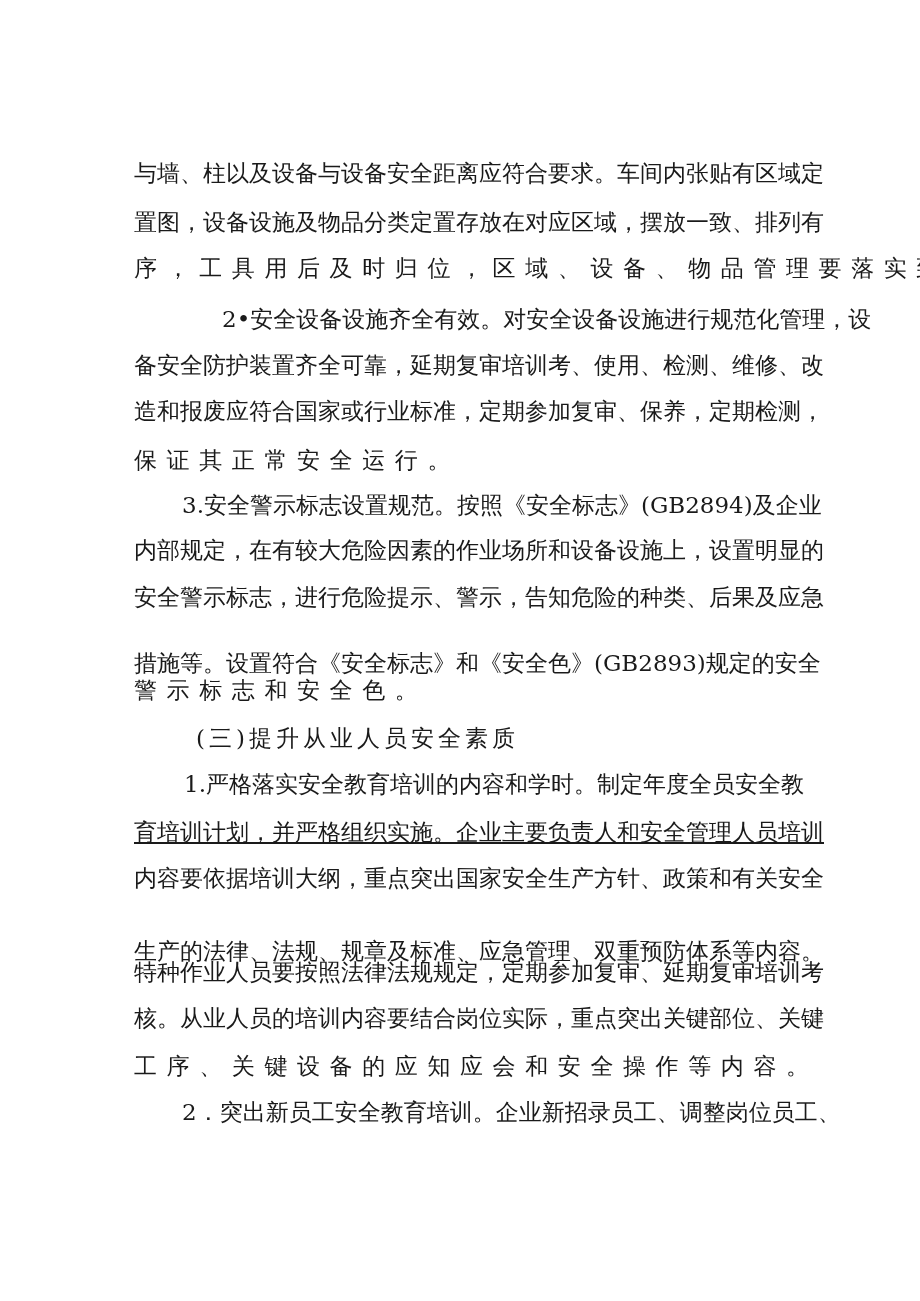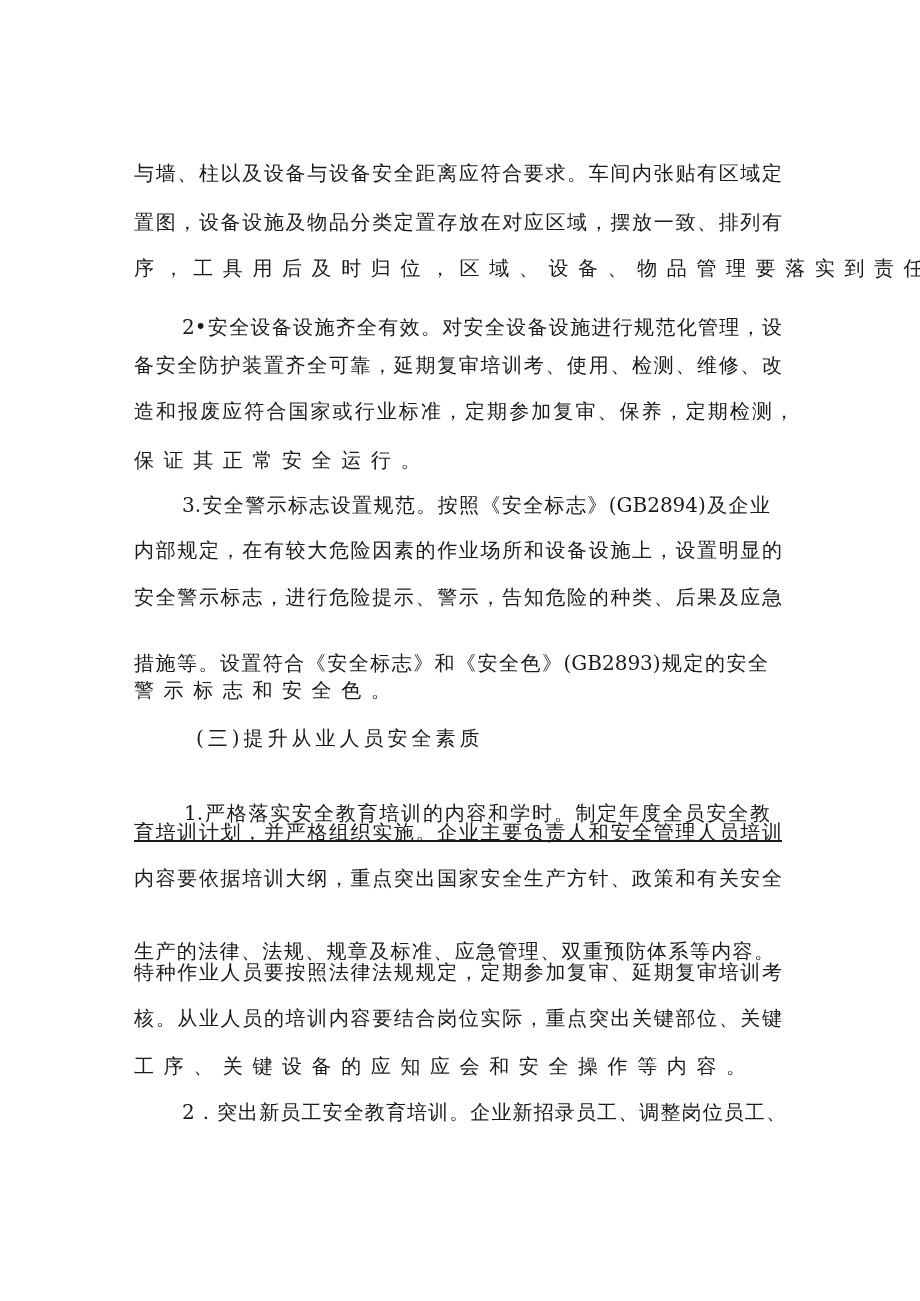--- a/index.html
+++ b/index.html
@@ -21,21 +21,21 @@
       top: 0;
       width: 920px;
       height: 1301px;
       background: #ffffff;
     }
     .line {
       position: absolute;
       left: 134px;
       width: 648px;
       height: 30px;
-      font-size: 20px;
+      font-size: 23px;
       line-height: 30px;
       white-space: nowrap;
       text-align: justify;
       text-align-last: justify;
       font-weight: normal;
     }
     .line.last {
       text-align-last: left;
       letter-spacing: 9.6px;
     }
@@ -58,38 +58,38 @@
 
 <div class="page">
 
   <div>
     <div class="line" style="top:158px;">与墙、柱以及设备与设备安全距离应符合要求。车间内张贴有区域定</div>
     <div class="line" style="top:207px;">置图，设备设施及物品分类定置存放在对应区域，摆放一致、排列有</div>
     <div class="line last" style="top:253px;">序，工具用后及时归位，区域、设备、物品管理要落实到责任人。</div>
   </div>
 
   <div>
-    <div class="line first" style="top:312px;">2•安全设备设施齐全有效。对安全设备设施进行规范化管理，设</div>
+    <div class="line first" style="top:304px;margin-left:40px;">2•安全设备设施齐全有效。对安全设备设施进行规范化管理，设</div>
     <div class="line" style="top:350px;">备安全防护装置齐全可靠，延期复审培训考、使用、检测、维修、改</div>
     <div class="line wide" style="top:396px;">造和报废应符合国家或行业标准，定期参加复审、保养，定期检测，</div>
     <div class="line last" style="top:445px;">保证其正常安全运行。</div>
   </div>
 
   <div>
     <div class="line first" style="top:490px; width:588px;">3.安全警示标志设置规范。按照《安全标志》(GB2894)及企业</div>
     <div class="line" style="top:535px;">内部规定，在有较大危险因素的作业场所和设备设施上，设置明显的</div>
     <div class="line" style="top:582px;">安全警示标志，进行危险提示、警示，告知危险的种类、后果及应急</div>
     <div class="line" style="top:628px; width:634px;margin-top:20px;">措施等。设置符合《安全标志》和《安全色》(GB2893)规定的安全</div>
     <div class="line last" style="top:675px;">警示标志和安全色。</div>
   </div>
 
   <div class="line heading" style="top:723px;">(三)提升从业人员安全素质</div>
 
   <div>
-    <div class="line first" style="top:769px; left:184px; width:586px;margin-top:29px;">1.严格落实安全教育培训的内容和学时。制定年度全员安全教</div>
+    <div class="line first" style="top:769px; left:184px; width:586px;">1.严格落实安全教育培训的内容和学时。制定年度全员安全教</div>
     <div class="line" style="top:817px;text-decoration:underline;">育培训计划，并严格组织实施。企业主要负责人和安全管理人员培训</div>
     <div class="line" style="top:863px;">内容要依据培训大纲，重点突出国家安全生产方针、政策和有关安全</div>
     <div class="line" style="top:936px; width:640px;">生产的法律、法规、规章及标准、应急管理、双重预防体系等内容。</div>
     <div class="line" style="top:957px;">特种作业人员要按照法律法规规定，定期参加复审、延期复审培训考</div>
     <div class="line" style="top:1003px;">核。从业人员的培训内容要结合岗位实际，重点突出关键部位、关键</div>
     <div class="line last" style="top:1051px;">工序、关键设备的应知应会和安全操作等内容。</div>
   </div>
 
   <div>
     <div class="line first" style="top:1097px; width:604px;">2．突出新员工安全教育培训。企业新招录员工、调整岗位员工、</div>

